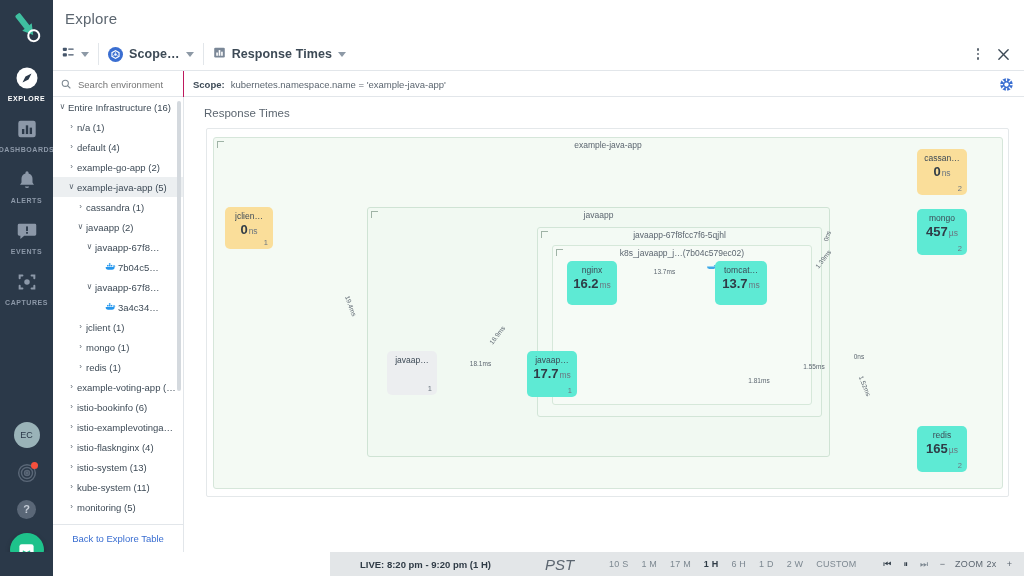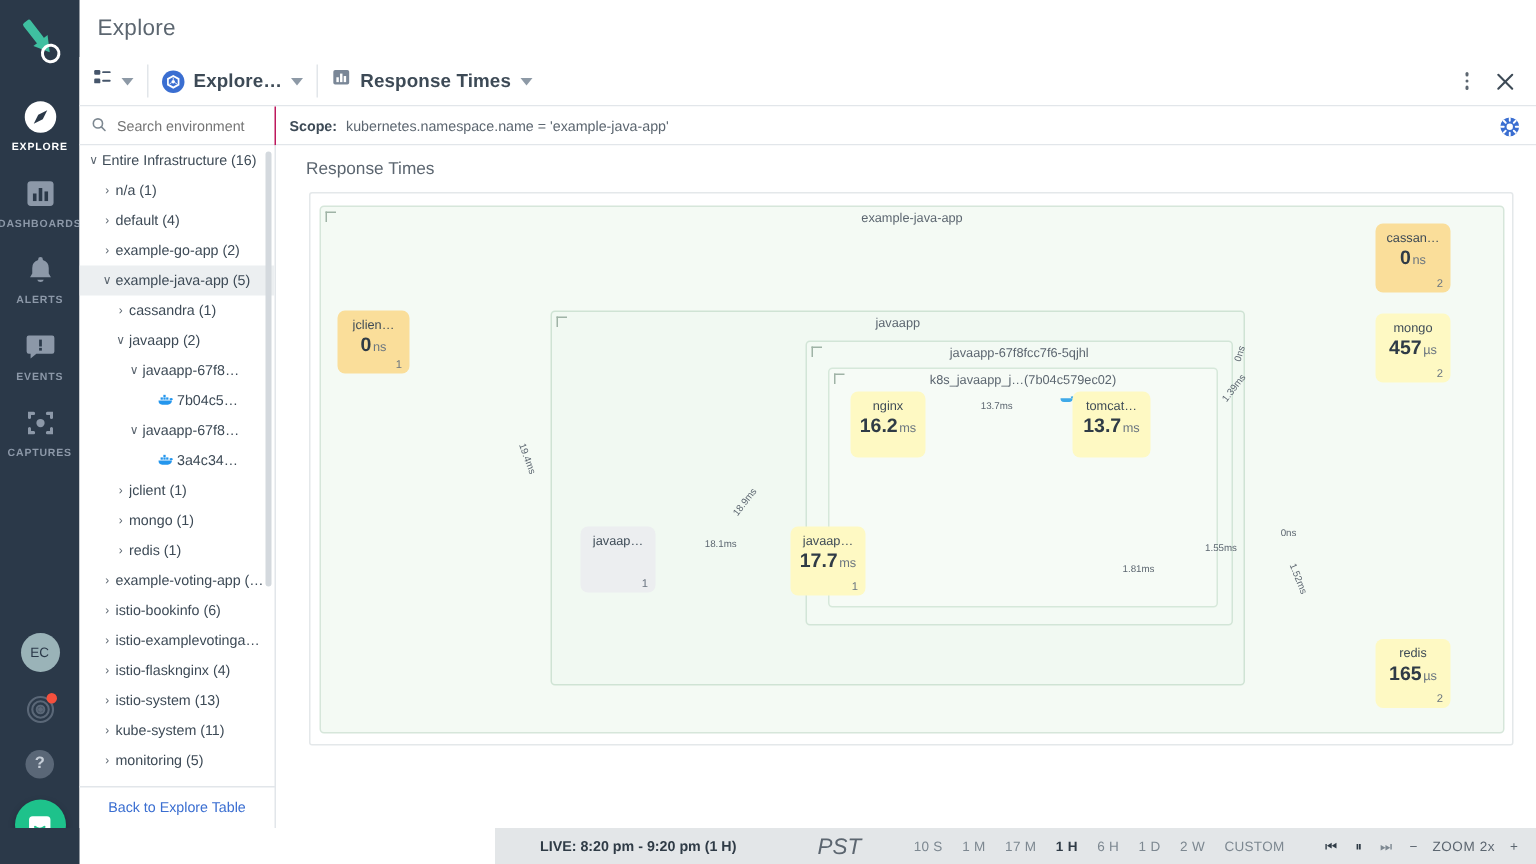--- a/index.html
+++ b/index.html
@@ -147,21 +147,21 @@
   }
   .node .n-name {
     font-size:8.5px; color:#3d4a56; margin-top:4px; max-width:92%;
     overflow:hidden; text-overflow:ellipsis; white-space:nowrap; text-align:center;
   }
   .node .n-val { margin-top:2px; font-size:13px; font-weight:700; color:#2f3b46; line-height:1; }
   .node .n-val .unit { font-size:8.5px; font-weight:400; color:#6b7680; margin-left:1px; }
   .node .n-count {
     position:absolute; right:5px; bottom:2px; font-size:7.5px; color:#6b7680;
   }
-  .n-green { background:#fef9c3; }
+  .n-green { background:#5eead4; }
   .n-yellow { background:#fade9a; }
   .n-gray { background:#eceef0; }
 
   .edge-label {
     position:absolute; font-size:6.5px; color:#5c6670; white-space:nowrap;
     transform-origin:center center;
   }
 
   
   .timebar {
@@ -301,21 +301,21 @@
           <polygon points="12,2 21,7 21,17 12,22 3,17 3,7" fill="#ffffff"></polygon>
           <polygon points="12,5 18.5,8.6 18.5,15.4 12,19 5.5,15.4 5.5,8.6" fill="#3a6ed1"></polygon>
           <circle cx="12" cy="12" r="2.6" fill="#ffffff"></circle>
           <g stroke="#ffffff" stroke-width="1.3">
             <line x1="12" y1="9.4" x2="12" y2="6"></line>
             <line x1="14.3" y1="13.3" x2="17.3" y2="15"></line>
             <line x1="9.7" y1="13.3" x2="6.7" y2="15"></line>
           </g>
         </svg>
       </span>
-      <span class="pb-label">Explore…</span>
+      <span class="pb-label">Scope…</span>
       <span class="caret"></span>
     </div>
     <div class="pb-sep"></div>
     <div class="pb-group">
       <span>
         <svg width="13" height="13" viewBox="0 0 16 16">
           <rect x="1.5" y="2" width="13" height="12" rx="1.5" fill="#7a8797"></rect>
           <rect x="4" y="8" width="2" height="4" fill="#ffffff"></rect>
           <rect x="7" y="5" width="2" height="7" fill="#ffffff"></rect>
           <rect x="10" y="7" width="2" height="5" fill="#ffffff"></rect>

